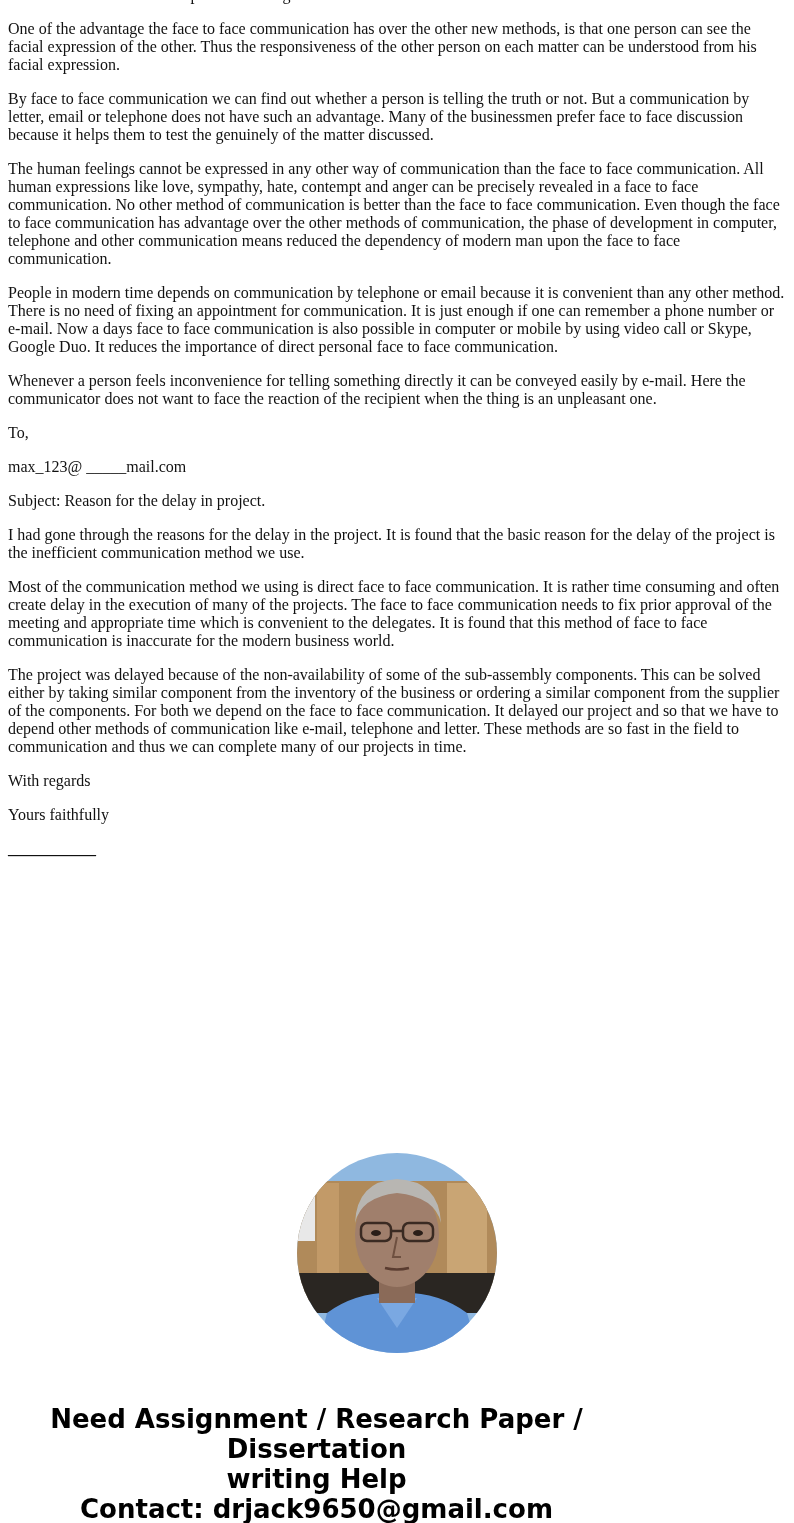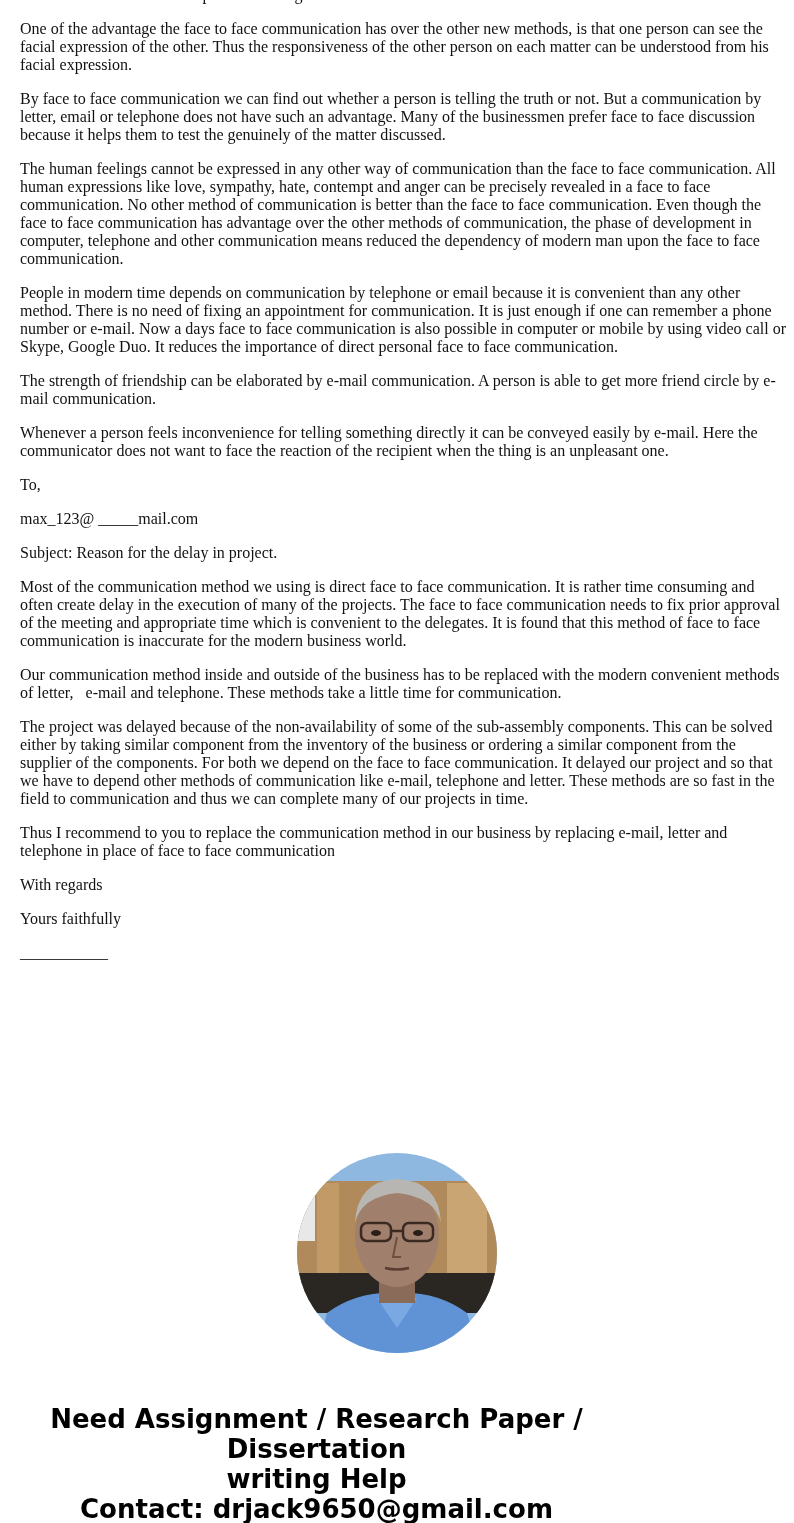--- a/index.html
+++ b/index.html
@@ -17,25 +17,26 @@
       font-size: 16px;
       line-height: 18px;
     }
     .doc {
       position: absolute;
       left: 8px;
       right: 8px;
       top: -14px;
     }
     .doc p {
-      margin: 0 0 16px 12px;
+      margin: 0 0 16px 0;
       white-space: pre-wrap;
     }
     .signature-line {
       margin-top: 0;
+      font-weight: bold;
     }
     .avatar-wrap {
       position: absolute;
       left: 297px;
       top: 1153px;
       width: 200px;
       height: 200px;
       border-radius: 50%;
       overflow: hidden;
     }
@@ -60,30 +61,28 @@
   </style>
 </head>
 <body>
 
 <div class="doc">
   <p>communication has certain special advantage with the other methods lack.</p>
   <p>One of the advantage the face to face communication has over the other new methods, is that one person can see the facial expression of the other. Thus the responsiveness of the other person on each matter can be understood from his facial expression.</p>
   <p>By face to face communication we can find out whether a person is telling the truth or not. But a communication by letter, email or telephone does not have such an advantage. Many of the businessmen prefer face to face discussion because it helps them to test the genuinely of the matter discussed.</p>
   <p>The human feelings cannot be expressed in any other way of communication than the face to face communication. All human expressions like love, sympathy, hate, contempt and anger can be precisely revealed in a face to face communication. No other method of communication is better than the face to face communication. Even though the face to face communication has advantage over the other methods of communication, the phase of development in computer, telephone and other communication means reduced the dependency of modern man upon the face to face communication.</p>
   <p>People in modern time depends on communication by telephone or email because it is convenient than any other method. There is no need of fixing an appointment for communication. It is just enough if one can remember a phone number or e-mail. Now a days face to face communication is also possible in computer or mobile by using video call or Skype, Google Duo. It reduces the importance of direct personal face to face communication.</p>
-  <p>The strength of friendship can be elaborated by e-mail communication. A person is able to get more friend circle by e-mail communication.</p>
   <p>Whenever a person feels inconvenience for telling something directly it can be conveyed easily by e-mail. Here the communicator does not want to face the reaction of the recipient when the thing is an unpleasant one.</p>
 
   <p>To,</p>
   <p>max_123@ _____mail.com</p>
   <p>Subject: Reason for the delay in project.</p>
+  <p>I had gone through the reasons for the delay in the project. It is found that the basic reason for the delay of the project is the inefficient communication method we use.</p>
   <p>Most of the communication method we using is direct face to face communication. It is rather time consuming and often create delay in the execution of many of the projects. The face to face communication needs to fix prior approval of the meeting and appropriate time which is convenient to the delegates. It is found that this method of face to face communication is inaccurate for the modern business world.</p>
-  <p>Our communication method inside and outside of the business has to be replaced with the modern convenient methods of letter,   e-mail and telephone. These methods take a little time for communication.</p>
   <p>The project was delayed because of the non-availability of some of the sub-assembly components. This can be solved either by taking similar component from the inventory of the business or ordering a similar component from the supplier of the components. For both we depend on the face to face communication. It delayed our project and so that we have to depend other methods of communication like e-mail, telephone and letter. These methods are so fast in the field to communication and thus we can complete many of our projects in time.</p>
-  <p>Thus I recommend to you to replace the communication method in our business by replacing e-mail, letter and telephone in place of face to face communication</p>
   <p>With regards</p>
   <p>Yours faithfully</p>
   <p class="signature-line">___________</p>
 </div>
 
 <div class="avatar-wrap">
   <svg viewBox="0 0 200 200" xmlns="http://www.w3.org/2000/svg">
     <rect x="0" y="0" width="200" height="200" fill="#8fb8e0"></rect>
 
     <rect x="0" y="28" width="200" height="120" fill="#b08a5a"></rect>

